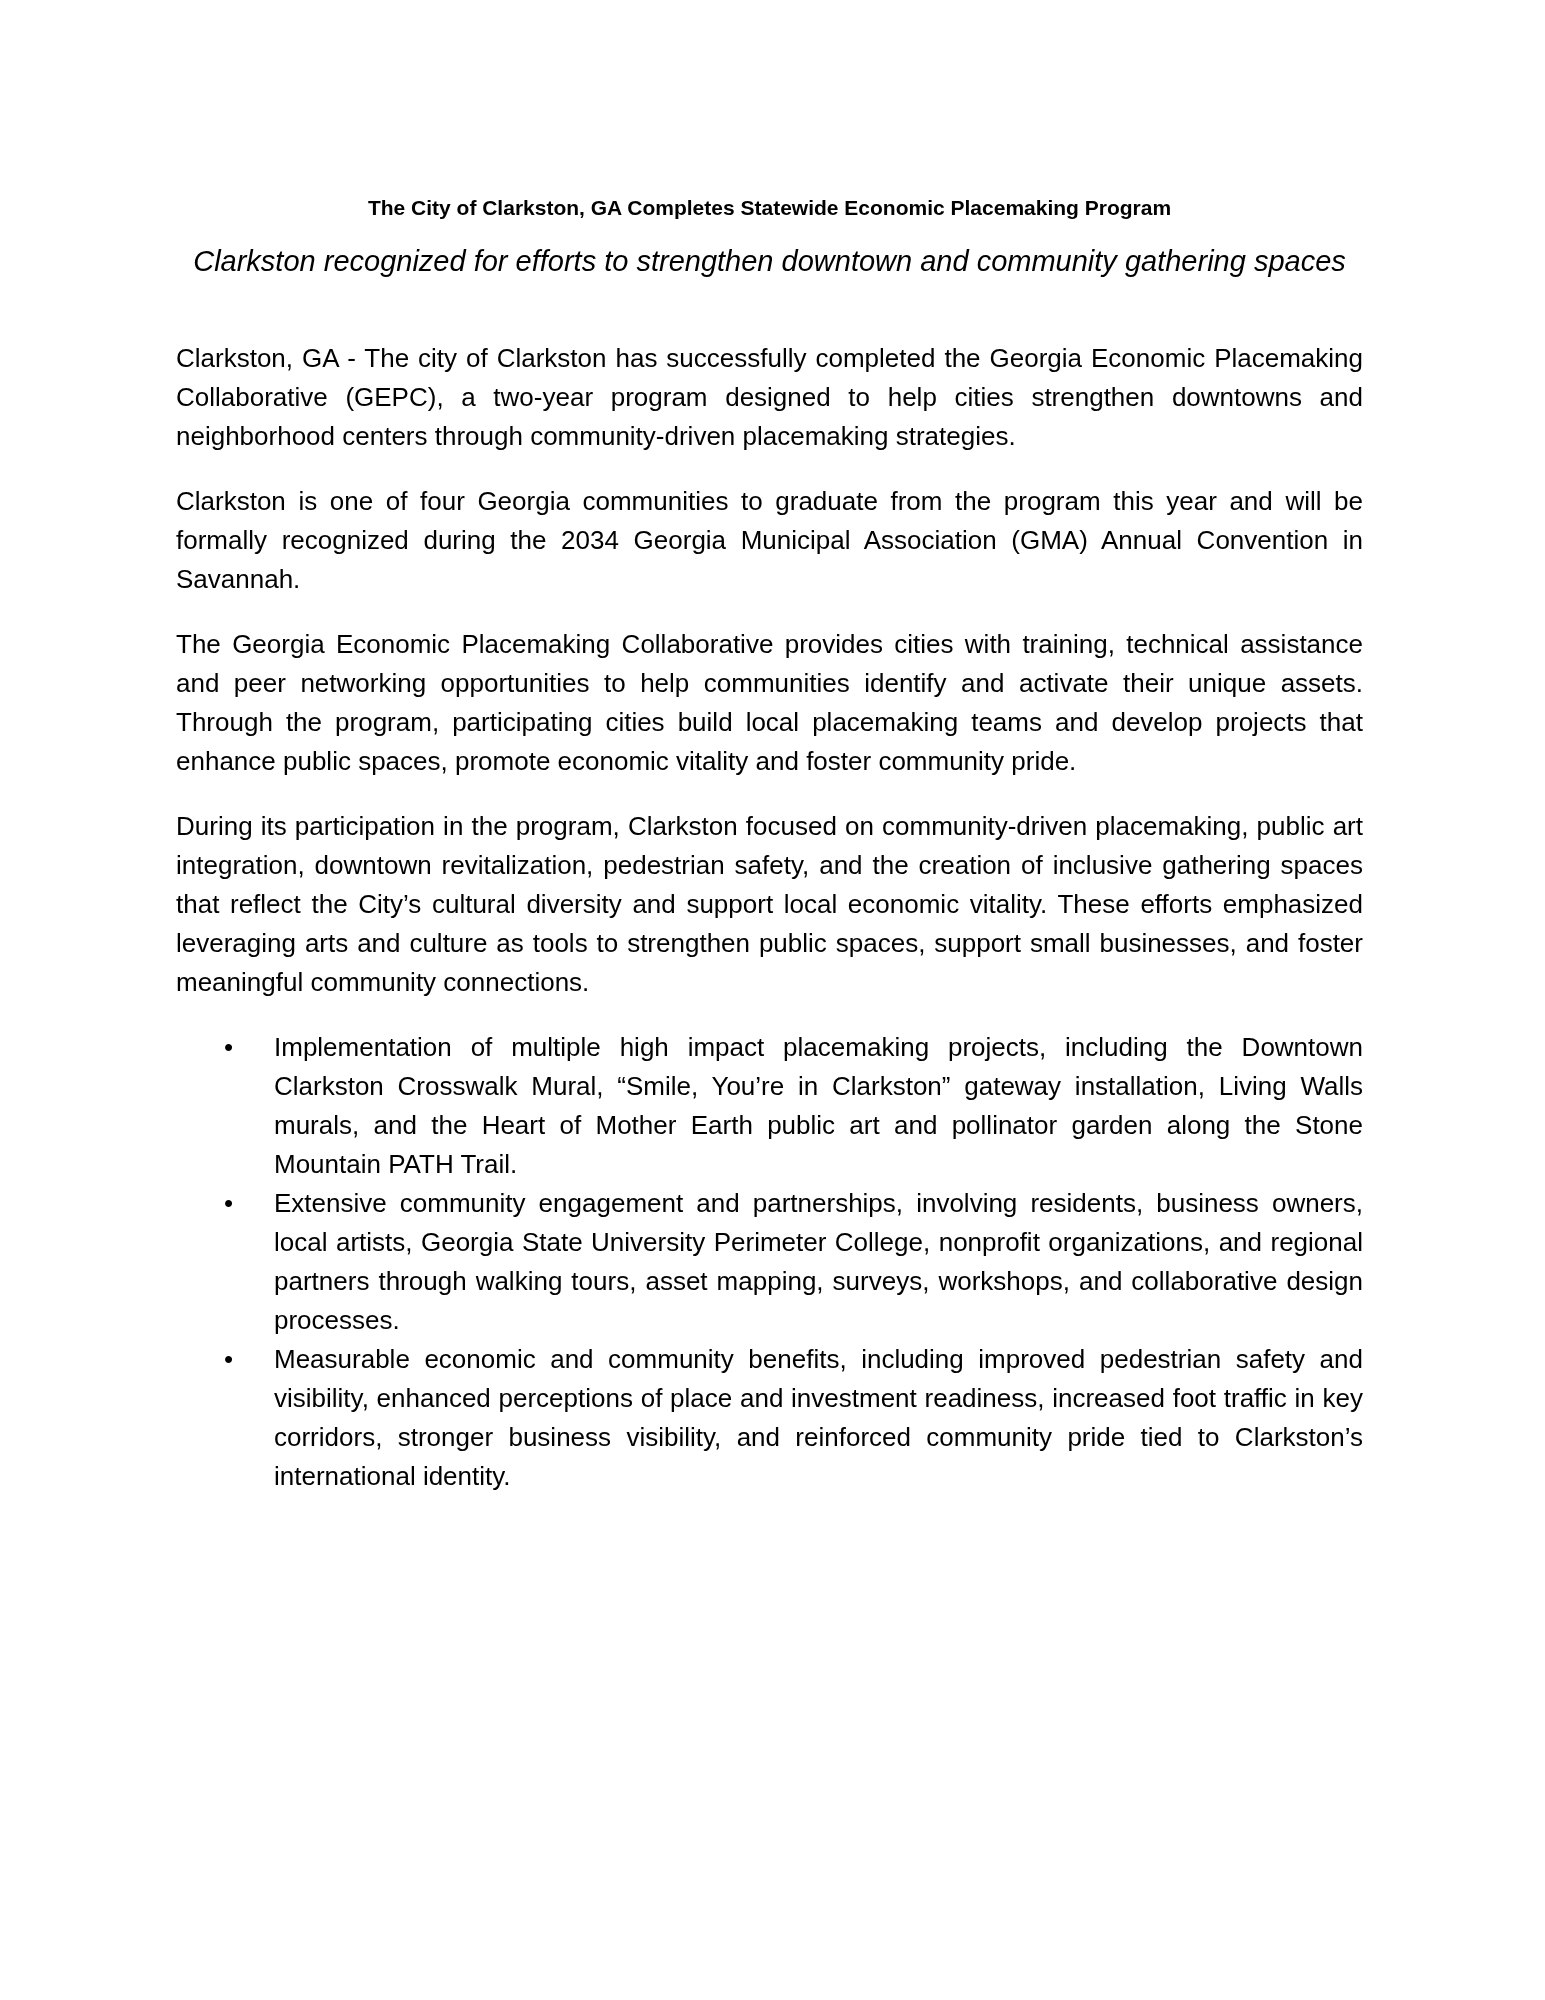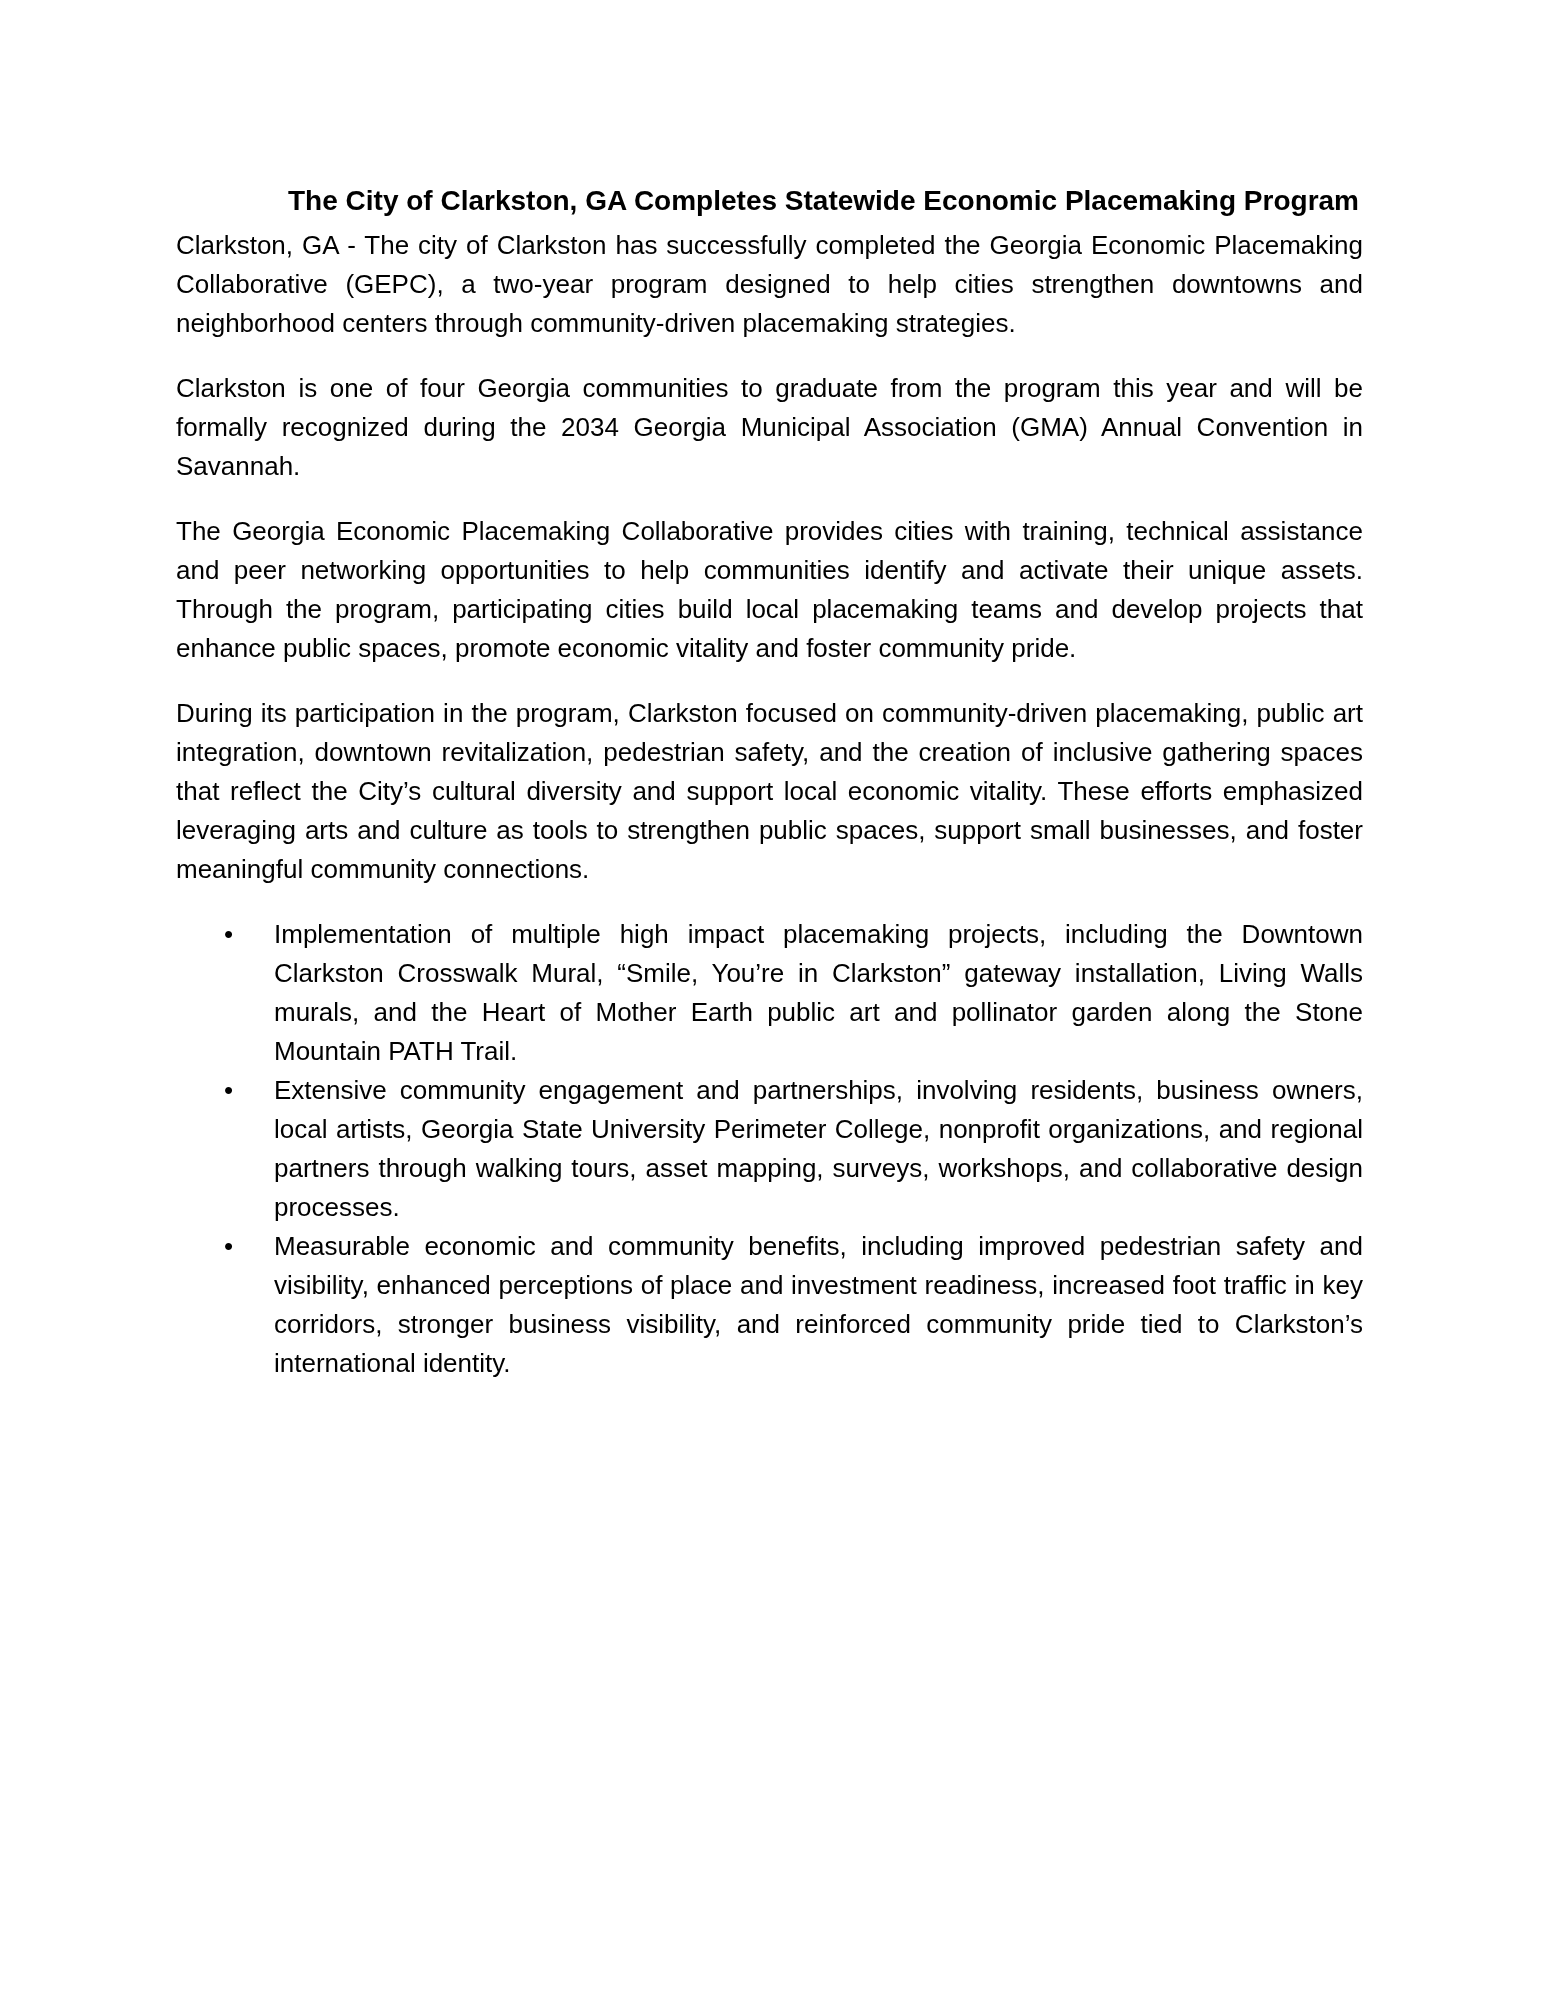--- a/index.html
+++ b/index.html
@@ -12,25 +12,25 @@
     width: 1545px;
     height: 2000px;
     background: #ffffff;
     box-sizing: border-box;
     padding: 176px 182px 0 176px;
     font-family: "Liberation Sans", "DejaVu Sans", sans-serif;
     color: #000000;
     overflow: hidden;
   }
   .doc-title {
-    margin: 4px;
-    font-size: 28px;
+    margin: 16px;
+    font-size: 21px;
     font-weight: bold;
     line-height: 1.5;
-    text-align: right;
+    text-align: center;
   }
   .doc-subtitle {
     margin: 0 0 56px 0;
     font-size: 29px;
     font-weight: normal;
     font-style: italic;
     line-height: 1.5;
     text-align: center;
   }
   .para {
@@ -68,20 +68,21 @@
     line-height: 1.5;
   }
 </style>
 </head>
 <body>
 
 <div class="page">
 
   <h1 class="doc-title">The City of Clarkston, GA Completes Statewide Economic Placemaking Program</h1>
 
+  <h2 class="doc-subtitle">Clarkston recognized for efforts to strengthen downtown and community gathering spaces</h2>
 
   <p class="para"><span class="lead-in">Clarkston, GA</span><span> - The city of Clarkston has successfully completed the Georgia Economic Placemaking Collaborative (GEPC), a two-year program designed to help cities strengthen downtowns and neighborhood centers through community-driven placemaking strategies.</span></p>
 
   <p class="para">Clarkston is one of four Georgia communities to graduate from the program this year and will be formally recognized during the 2034 Georgia Municipal Association (GMA) Annual Convention in Savannah.</p>
 
   <p class="para">The Georgia Economic Placemaking Collaborative provides cities with training, technical assistance and peer networking opportunities to help communities identify and activate their unique assets. Through the program, participating cities build local placemaking teams and develop projects that enhance public spaces, promote economic vitality and foster community pride.</p>
 
   <p class="para">During its participation in the program, Clarkston focused on community-driven placemaking, public art integration, downtown revitalization, pedestrian safety, and the creation of inclusive gathering spaces that reflect the City’s cultural diversity and support local economic vitality. These efforts emphasized leveraging arts and culture as tools to strengthen public spaces, support small businesses, and foster meaningful community connections.</p>
 
 

